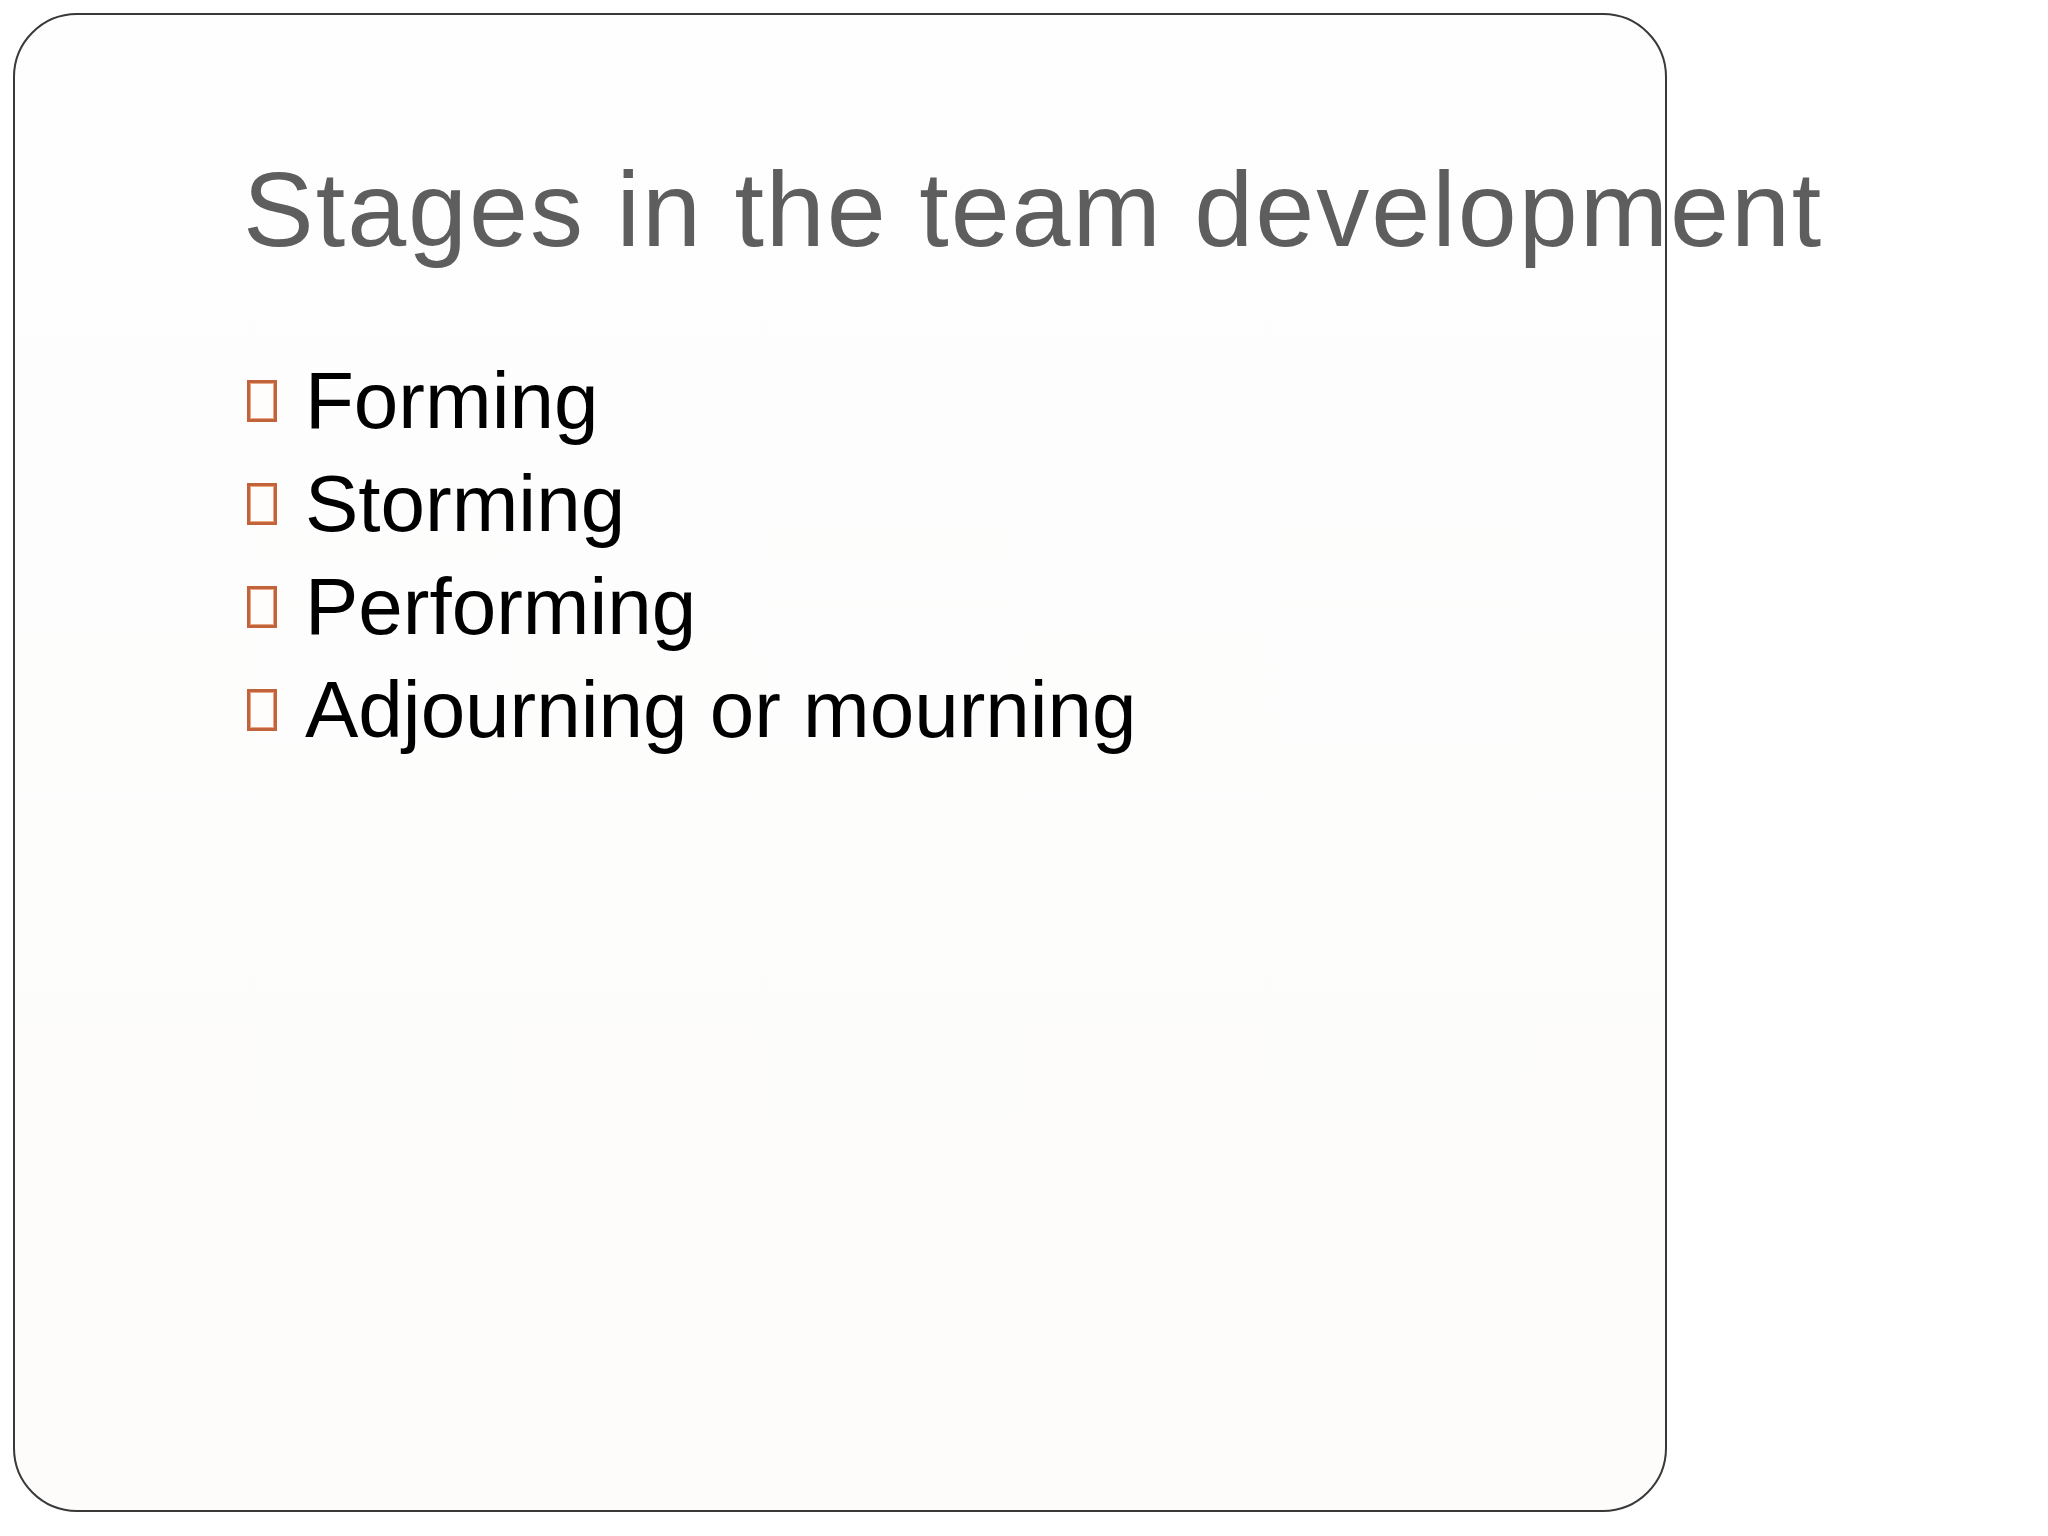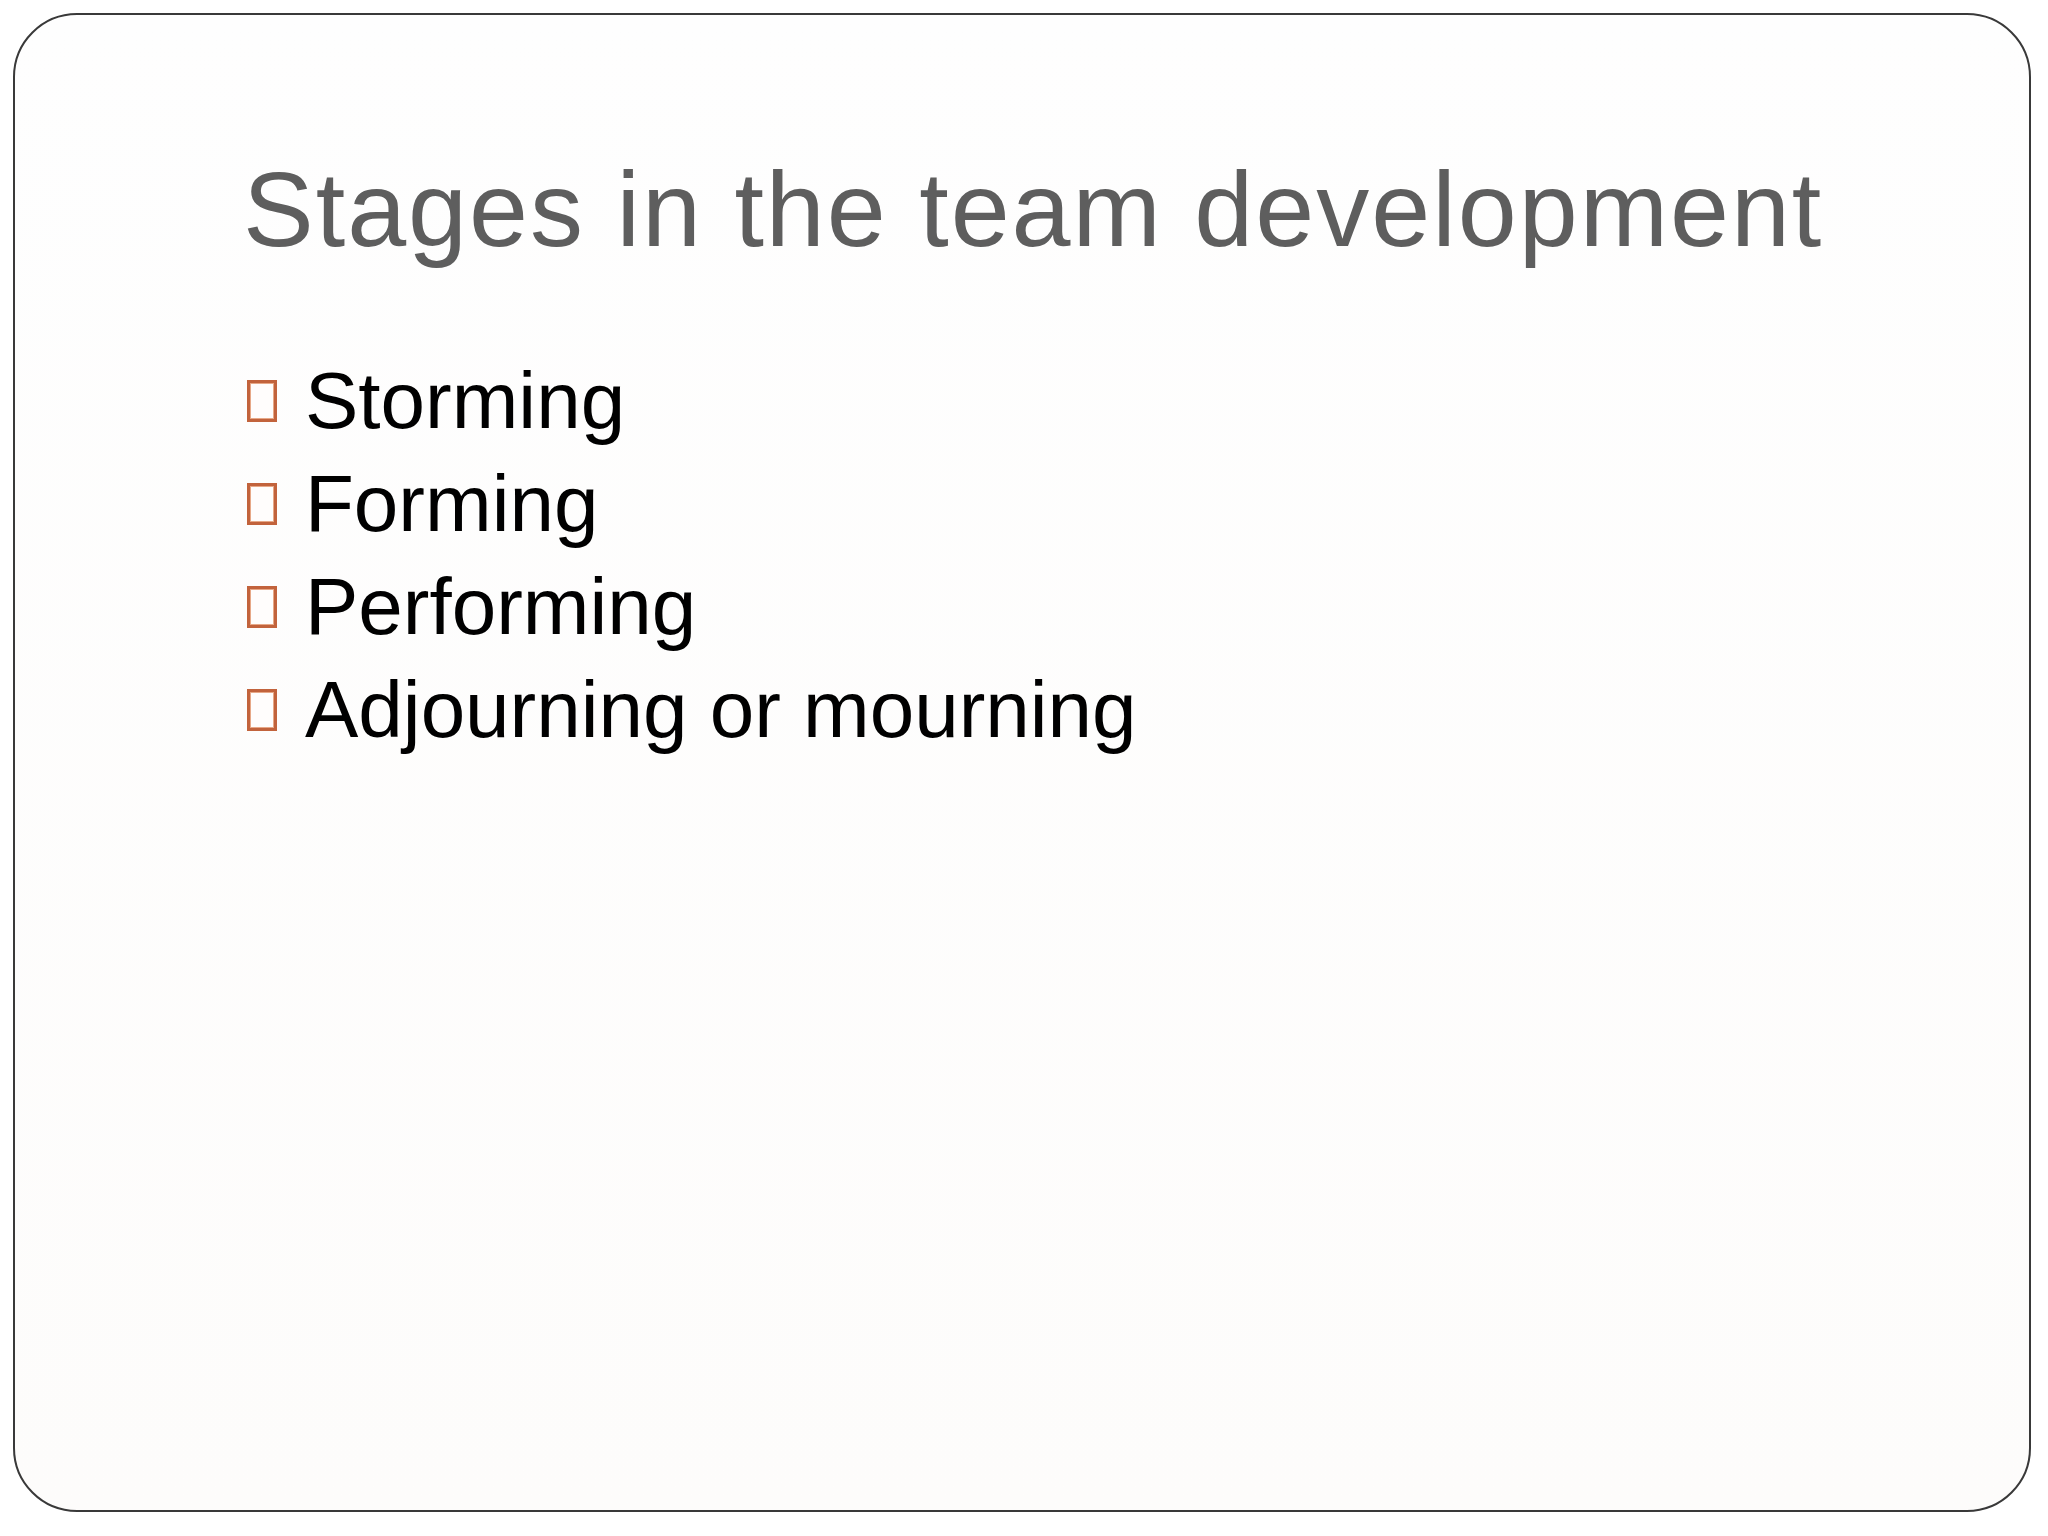--- a/index.html
+++ b/index.html
@@ -12,21 +12,21 @@
     position: relative;
     width: 2048px;
     height: 1536px;
     background: #ffffff;
     overflow: hidden;
   }
   .slide-frame {
     position: absolute;
     left: 13px;
     top: 13px;
-    width: 2018px;
+    width: 1654px;
     height: 1499px;
     border: 2px solid #393939;
     border-radius: 64px;
     background: linear-gradient(180deg, #fefefe 0%, #fdfcfb 100%);
     box-sizing: border-box;
   }
   .slide-title {
     position: absolute;
     left: 228px;
     top: 128px;
@@ -70,25 +70,25 @@
 <body>
 
 <div class="canvas">
   <div class="slide-frame">
 
     <h1 class="slide-title">Stages in the team development</h1>
 
     <ul class="bullet-list">
       <li class="bullet-item">
         <span class="bullet-square"></span>
-        <span>Storming</span>
+        <span>Forming</span>
       </li>
       <li class="bullet-item">
         <span class="bullet-square"></span>
-        <span>Forming</span>
+        <span>Storming</span>
       </li>
       <li class="bullet-item">
         <span class="bullet-square"></span>
         <span>Performing</span>
       </li>
       <li class="bullet-item">
         <span class="bullet-square"></span>
         <span>Adjourning or mourning</span>
       </li>
     </ul>

